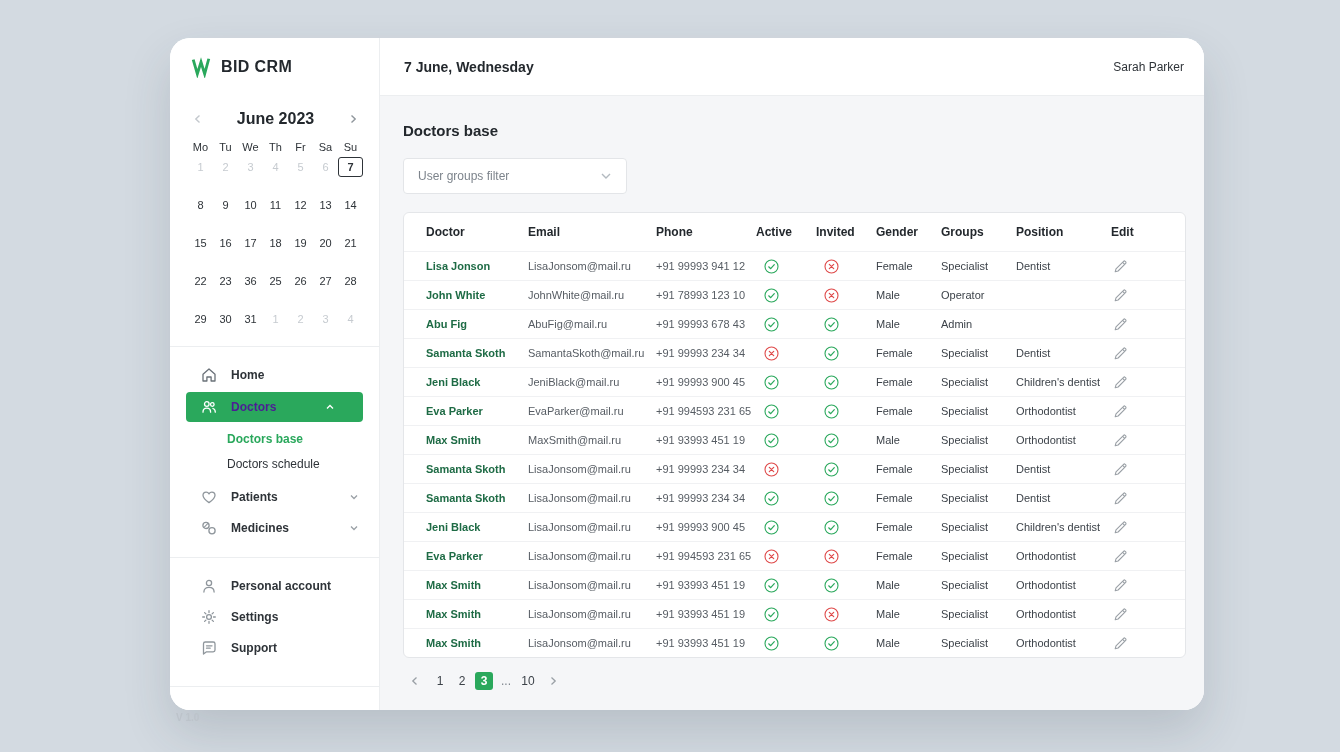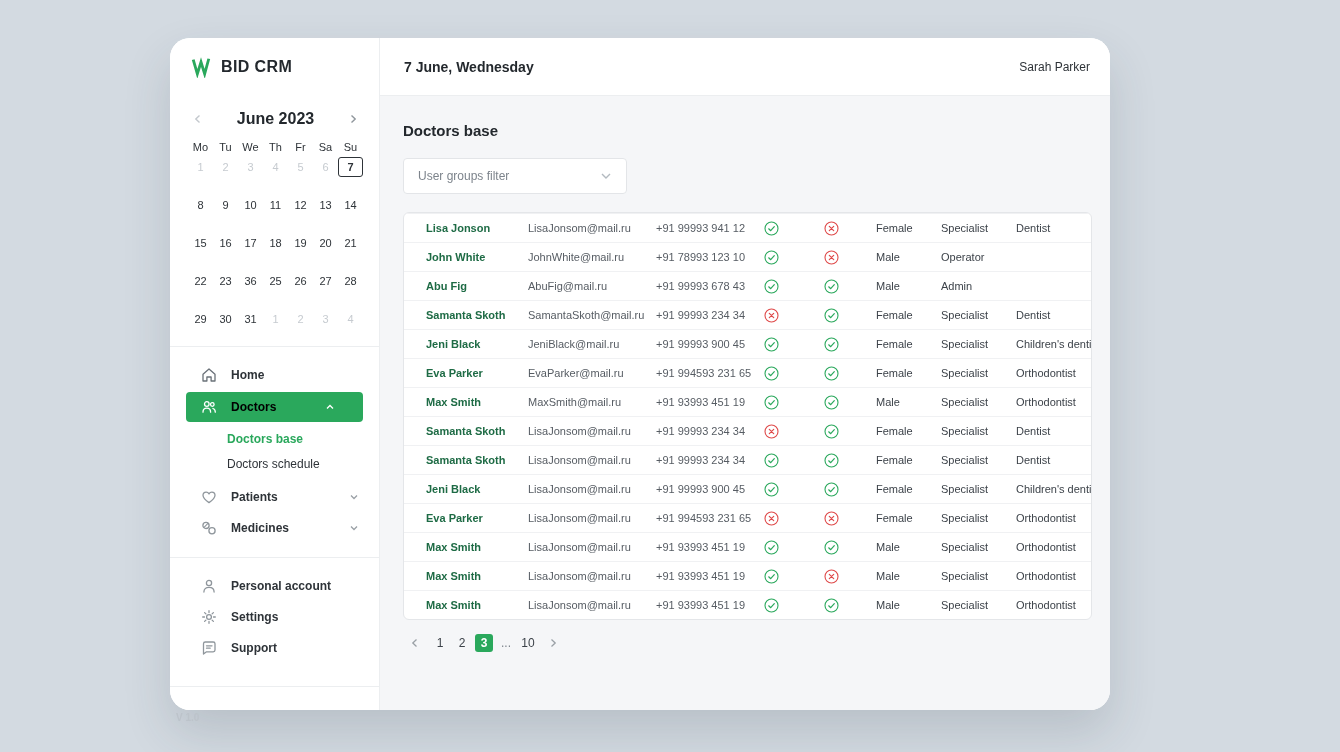--- a/index.html
+++ b/index.html
@@ -4,21 +4,21 @@
 <style>
   * { margin:0; padding:0; box-sizing:border-box; }
   html,body { width:1340px; height:752px; }
   body {
     font-family:"Liberation Sans", sans-serif;
     background:#d3dae1;
     position:relative;
     overflow:hidden;
   }
   .card {
-    position:absolute; left:170px; top:38px; width:940px; height:672px;
+    position:absolute; left:170px; top:38px; width:1034px; height:672px;
     background:#ffffff; border-radius:20px; overflow:hidden;
     display:flex;
     box-shadow:0 22px 48px rgba(45,55,70,.16);
   }
   
   .sidebar { flex:0 0 210px; width:210px; background:#fff; border-right:1px solid #eceef0; display:flex; flex-direction:column; }
   .logo-row { height:58px; display:flex; align-items:center; padding-left:20px; gap:9px; flex:0 0 58px; }
   .brand { font-size:16px; font-weight:bold; letter-spacing:.4px; color:#23282d; }
   .calendar { padding:14px 12px 4px 14px; }
   .cal-head { display:flex; align-items:center; justify-content:space-between; padding:0 8px 9px 8px; }
@@ -27,21 +27,21 @@
   .cal-grid { display:grid; grid-template-columns:repeat(7,25px); justify-content:center; row-gap:18px; }
   .cal-wd { font-size:11px; color:#2e3338; text-align:center; height:20px; line-height:20px; }
   .cal-day { font-size:11px; color:#2e3338; text-align:center; height:20px; line-height:20px; cursor:pointer; border-radius:3px; }
   .cal-day.muted { color:#c6cbd0; }
   .cal-day.selected { border:1px solid #2e3338; line-height:18px; font-weight:bold; }
   .divider { height:1px; background:#eceef0; margin:13px 0; flex:0 0 1px; }
   .nav { display:flex; flex-direction:column; }
   .nav-item { height:30px; display:flex; align-items:center; gap:13px; padding:0 20px 0 30px; font-size:12px; font-weight:bold; color:#2e3338; cursor:pointer; margin-bottom:1px; }
   .nav-item .icon { width:18px; height:18px; display:flex; color:#6a7178; }
   .nav-item .icon.light { color:#8f969c; }
-  .nav-item.active { background:#2aa85c; color:#000000; border-radius:4px; margin:1px 16px 1px 16px; padding:0 28px 0 14px; }
+  .nav-item.active { background:#2aa85c; color:#4c1d95; border-radius:4px; margin:1px 16px 1px 16px; padding:0 28px 0 14px; }
   .nav-item.active .icon { color:#fff; }
   .chev { margin-left:auto; display:flex; }
   .sub { height:23px; display:flex; align-items:center; padding-left:57px; font-size:12px; color:#2e3338; cursor:pointer; }
   .sub.current { color:#2aa85c; font-weight:bold; }
   .subs { margin:4px 0 7px 0; display:flex; flex-direction:column; gap:2px; }
   .version { position:absolute; left:176px; top:712px; font-size:10px; font-weight:bold; color:#bcc3ca; }
   
   .main { flex:1; display:flex; flex-direction:column; background:#f5f6f8; min-width:0; }
   .topbar { flex:0 0 58px; height:58px; background:#fff; border-bottom:1px solid #eceef0; display:flex; align-items:center; justify-content:space-between; padding:0 20px 0 24px; }
   .date { font-size:14px; font-weight:bold; color:#23282d; }
@@ -271,20 +271,31 @@
           <span>User groups filter</span>
           <span style="display:flex;">
             <svg width="14" height="14" viewBox="0 0 14 14">
                 <path d="M3 5 L7 9 L11 5" fill="none" stroke="#b3bac0" stroke-width="1.4"></path>
               </svg>
           </span>
         </div>
       </div>
 
       <div class="table-card">
+        <div class="thead">
+            <div class="th">Doctor</div>
+            <div class="th">Email</div>
+            <div class="th">Phone</div>
+            <div class="th">Active</div>
+            <div class="th">Invited</div>
+            <div class="th">Gender</div>
+            <div class="th">Groups</div>
+            <div class="th">Position</div>
+            <div class="th">Edit</div>
+          </div>
         <div>
             <div class="trow">
               <div class="td name">Lisa Jonson</div>
               <div class="td mail">LisaJonsom@mail.ru</div>
               <div class="td phone">+91 99993 941 12</div>
               <div class="td status">
                 <svg viewBox="0 0 15 15">
                   <circle cx="7.5" cy="7.5" r="6.5" fill="none" stroke="#2aa85c" stroke-width="1.1"></circle>
                   <path d="M4.7 7.8 L6.7 9.7 L10.3 5.6" fill="none" stroke="#2aa85c" stroke-width="1.2" stroke-linecap="round" stroke-linejoin="round"></path>
                 </svg>

